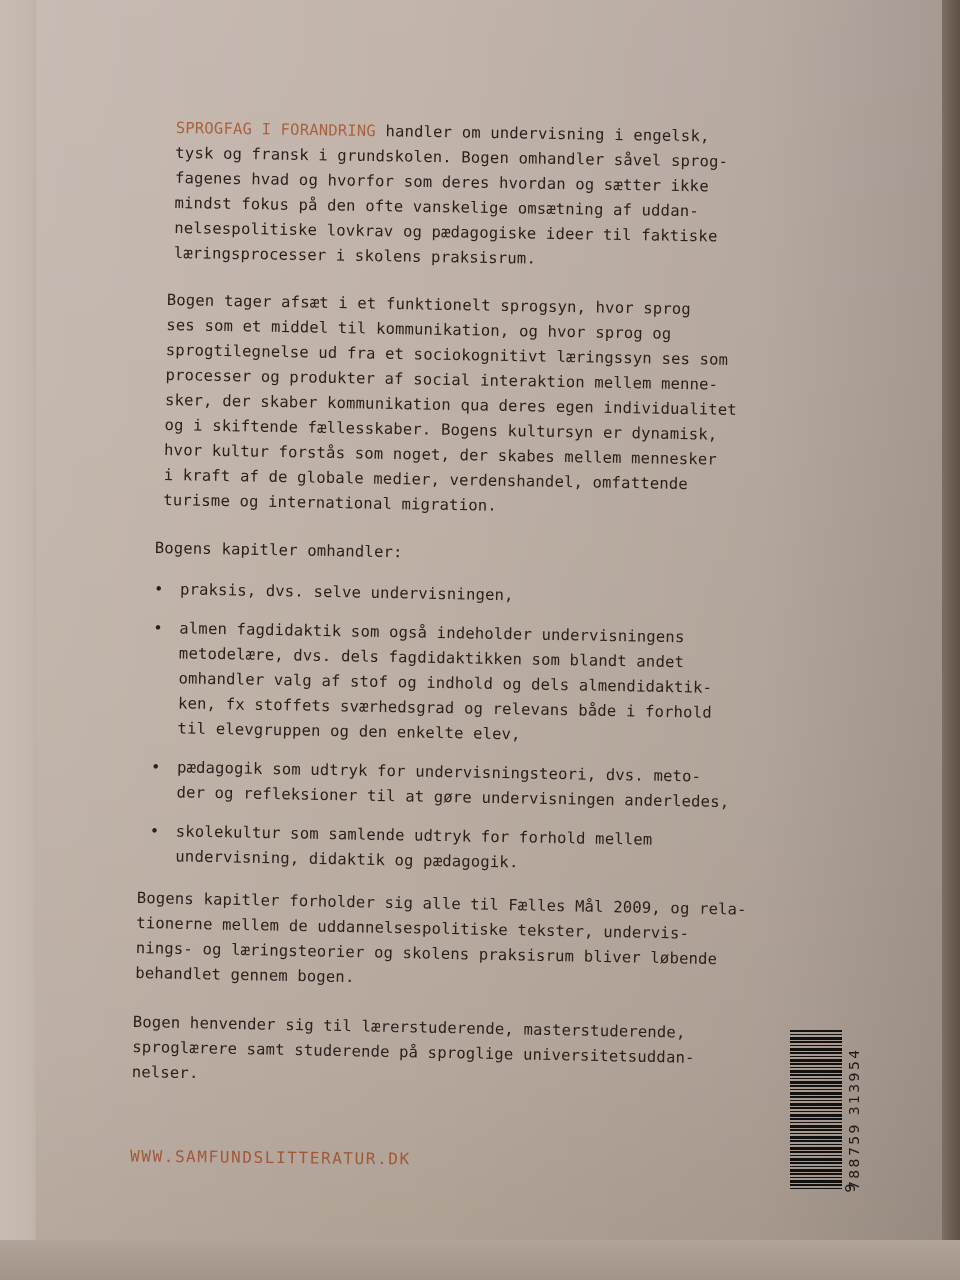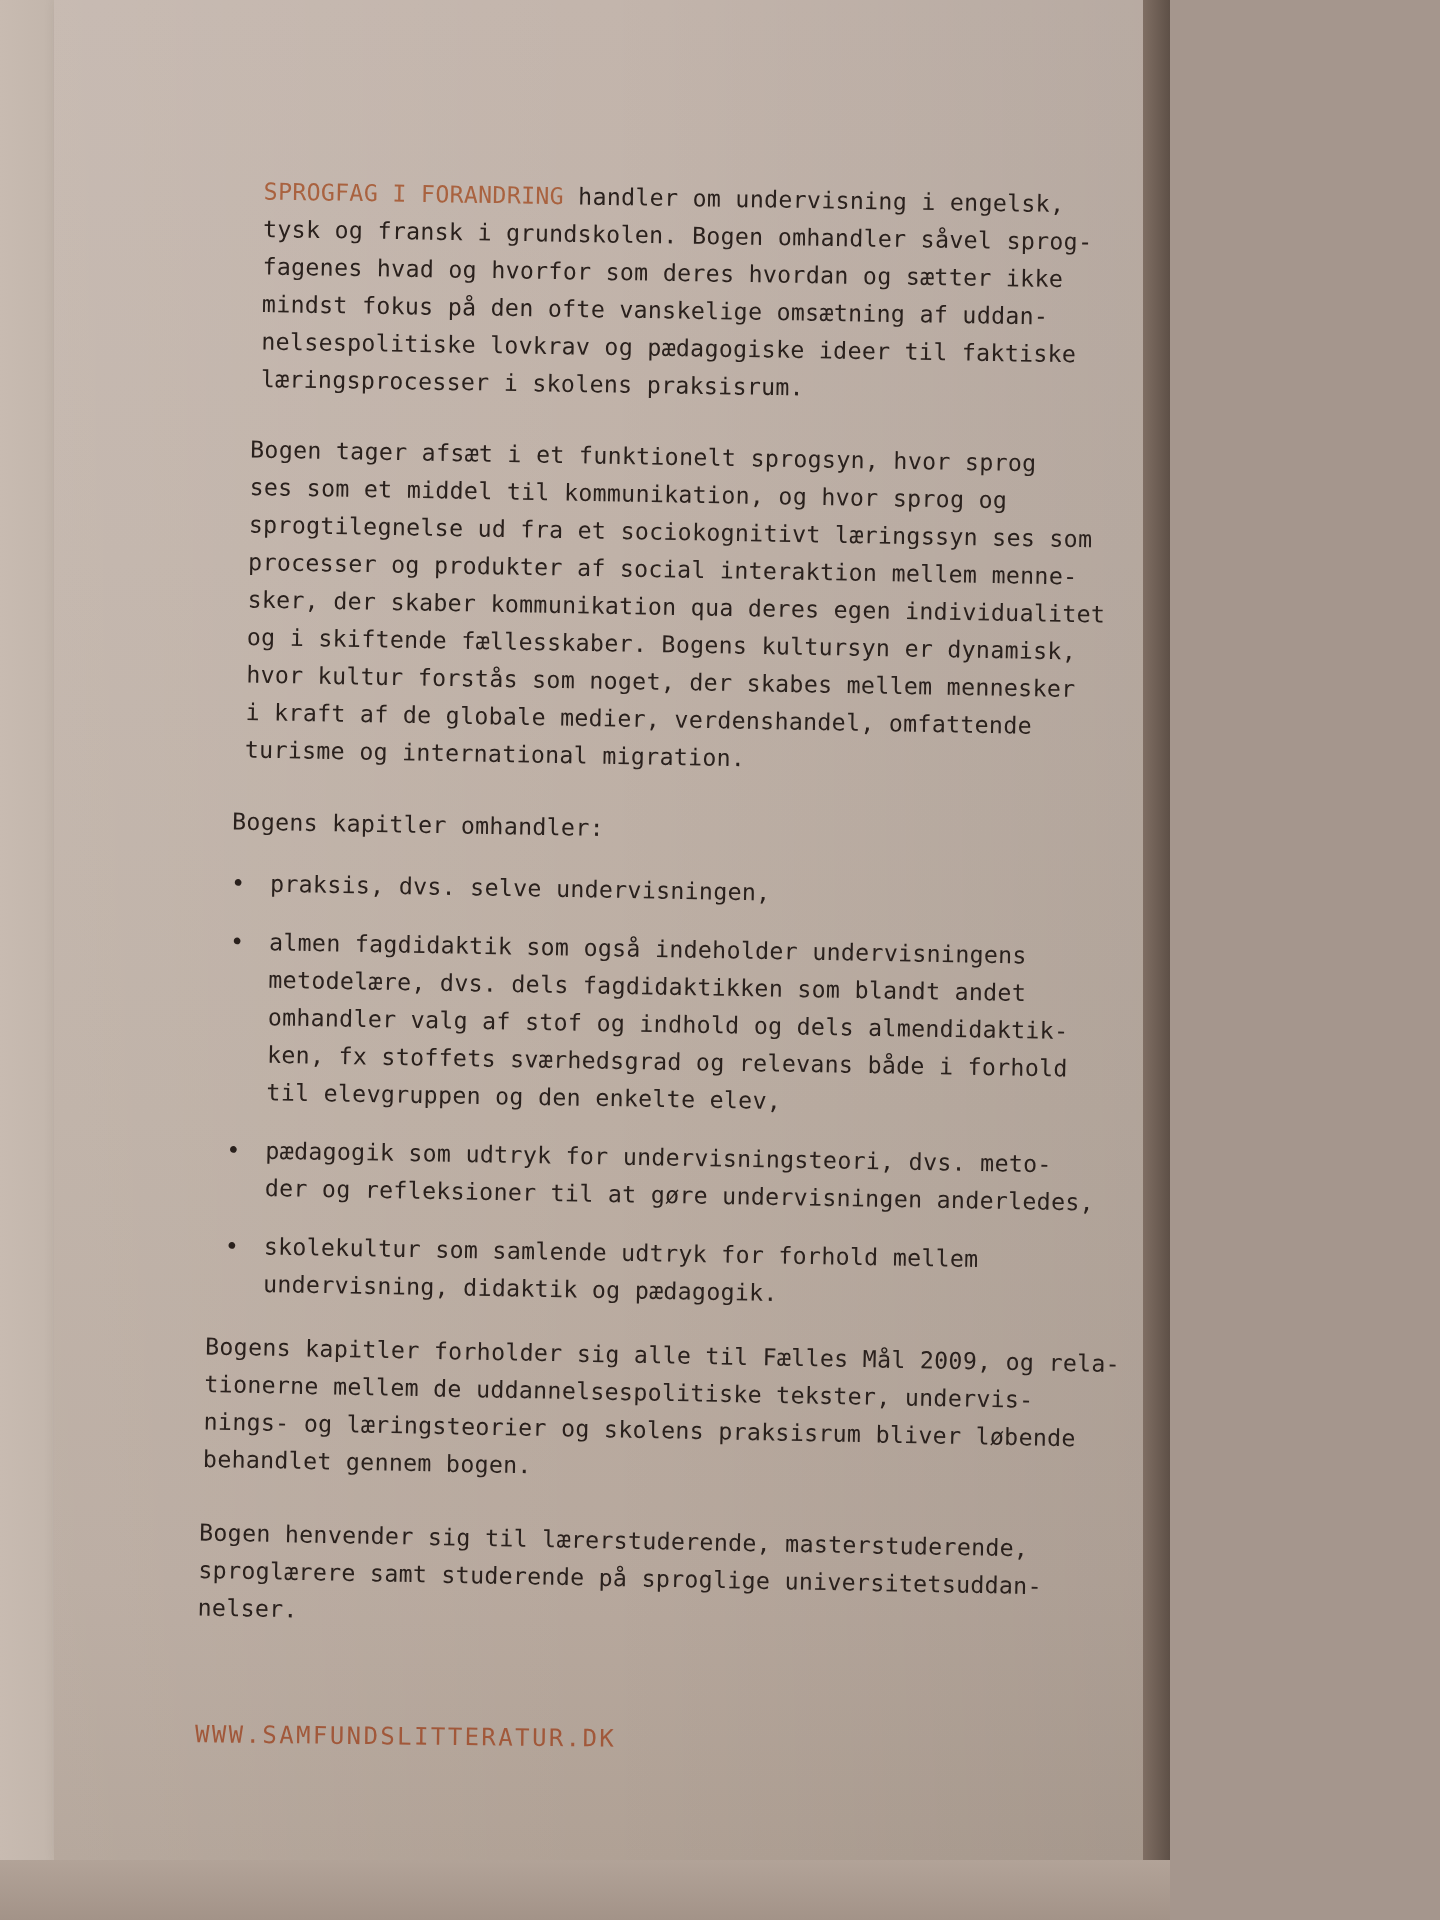--- a/index.html
+++ b/index.html
@@ -3,21 +3,21 @@
   <meta charset="utf-8">
   <style>
     html, body {
       margin: 0; padding: 0;
       width: 960px; height: 1280px;
       overflow: hidden;
       background: #a5968d;
     }
     .photo {
       position: relative;
-      width: 780px; height: 1280px;
+      width: 960px; height: 1280px;
       background: linear-gradient(90deg, #c8bbb1 0%, #beb2a8 8%, #bcaea4 30%, #b5a69c 60%, #a9988d 85%, #8f7c70 94%, #6f6158 100%);
       overflow: hidden;
     }
     .cover {
       position: absolute;
       left: 36px; top: 0;
       width: 906px; height: 1240px;
       background: linear-gradient(180deg, #c3b5ac 0%, #c0b2a8 30%, #bcaea3 60%, #b7a89d 85%, #b0a195 100%);
       box-shadow: 6px 0 10px rgba(60,45,35,0.35);
     }

